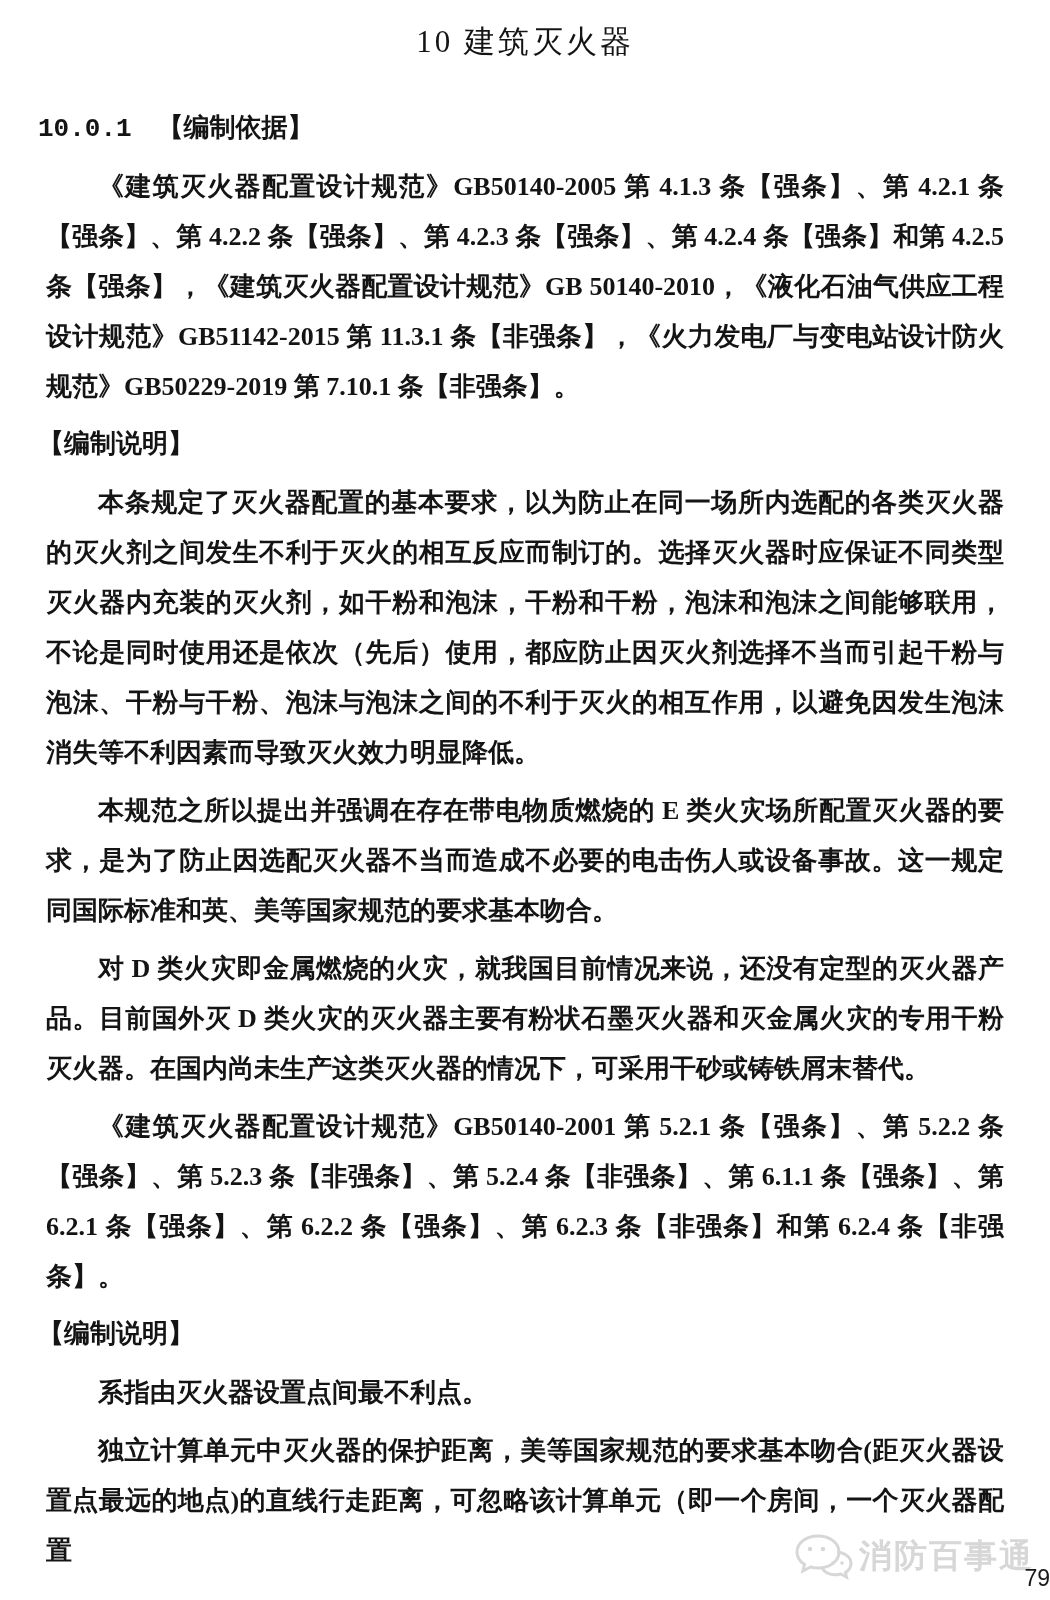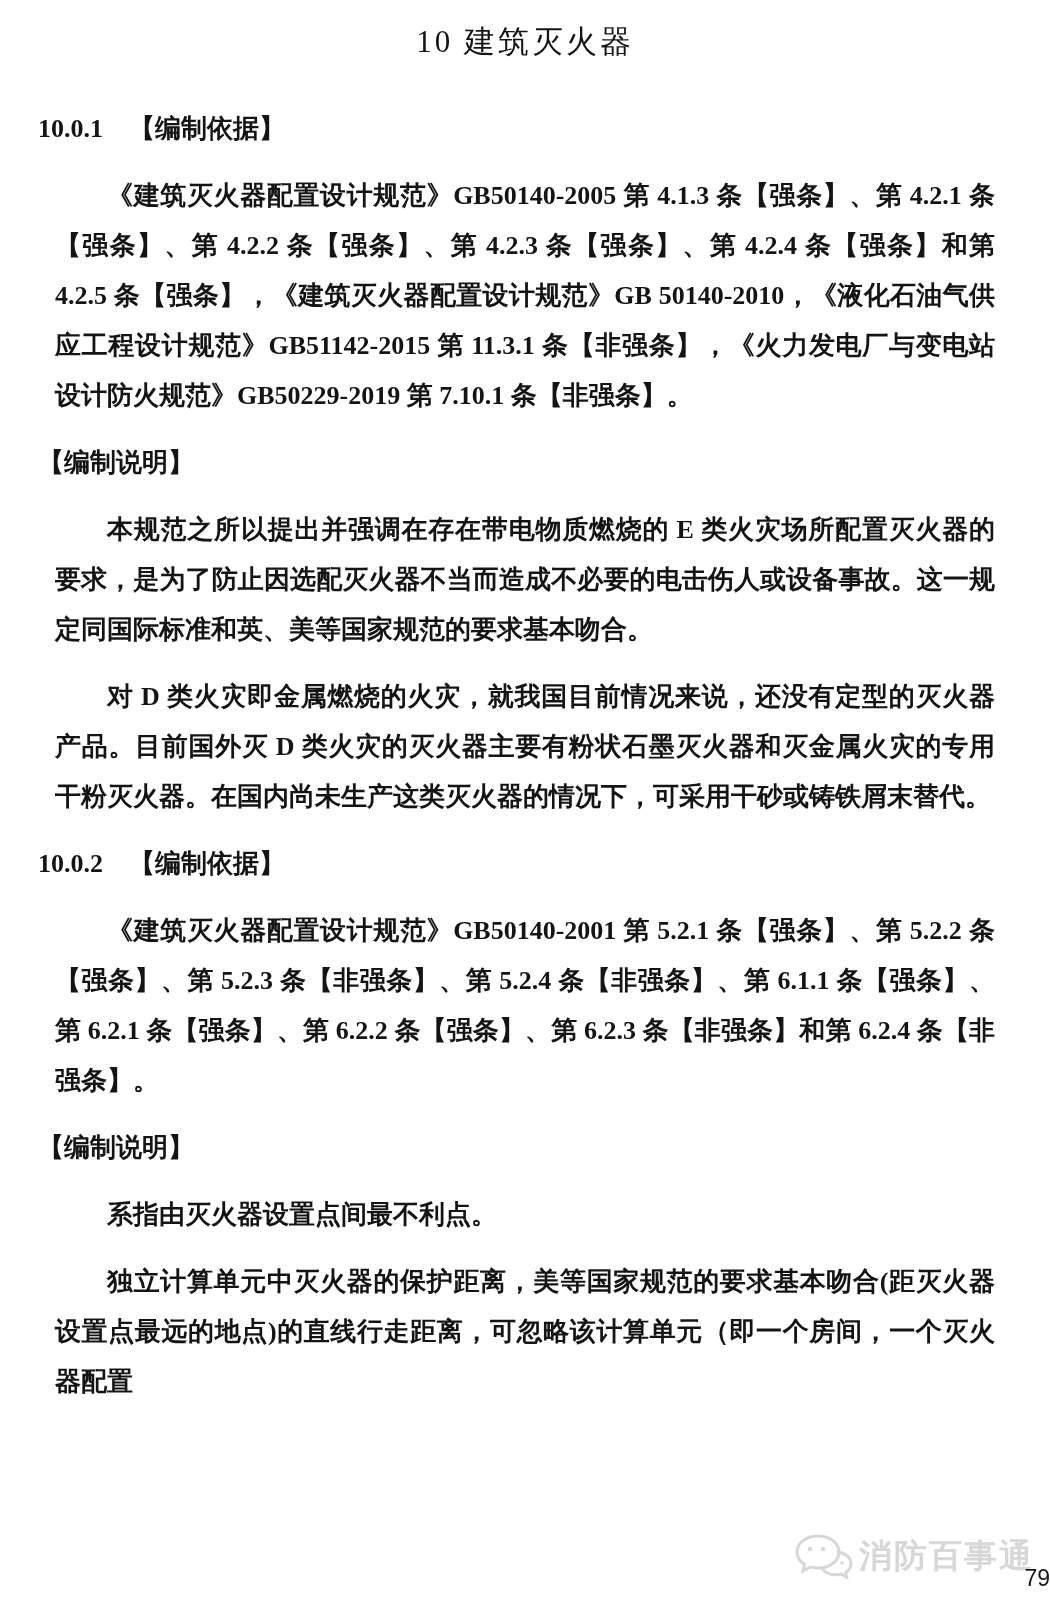--- a/index.html
+++ b/index.html
@@ -26,23 +26,24 @@
     margin: 42px 38px 0 38px;
     font-size: 26px;
     line-height: 50px;
     font-weight: 600;
     text-align: justify;
   }
   .heading {
     margin: 0;
     font-weight: 700;
     text-align: left;
+    font-family: Liberation Mono, monospace;
   }
   .para {
-    margin: 17px;
+    margin: 8px;
     text-indent: 2em;
   }
   .watermark {
     position: absolute;
     right: 16px;
     bottom: 20px;
     display: flex;
     align-items: center;
     gap: 4px;
     color: #d7d7d7;
@@ -69,23 +70,23 @@
 <body>
 
 <div class="page">
 
   <h1 class="title">10 建筑灭火器</h1>
 
   <div class="content">
     <p class="heading">10.0.1　【编制依据】</p>
     <p class="para">《建筑灭火器配置设计规范》GB50140-2005 第 4.1.3 条【强条】、第 4.2.1 条【强条】、第 4.2.2 条【强条】、第 4.2.3 条【强条】、第 4.2.4 条【强条】和第 4.2.5 条【强条】，《建筑灭火器配置设计规范》GB 50140-2010，《液化石油气供应工程设计规范》GB51142-2015 第 11.3.1 条【非强条】，《火力发电厂与变电站设计防火规范》GB50229-2019 第 7.10.1 条【非强条】。</p>
     <p class="heading">【编制说明】</p>
+    <p class="para">本条规定了灭火器配置的基本要求，以为防止在同一场所内选配的各类灭火器的灭火剂之间发生不利于灭火的相互反应而制订的。选择灭火器时应保证不同类型灭火器内充装的灭火剂，如干粉和泡沫，干粉和干粉，泡沫和泡沫之间能够联用，不论是同时使用还是依次（先后）使用，都应防止因灭火剂选择不当而引起干粉与泡沫、干粉与干粉、泡沫与泡沫之间的不利于灭火的相互作用，以避免因发生泡沫消失等不利因素而导致灭火效力明显降低。</p>
     <p class="para">本规范之所以提出并强调在存在带电物质燃烧的 E 类火灾场所配置灭火器的要求，是为了防止因选配灭火器不当而造成不必要的电击伤人或设备事故。这一规定同国际标准和英、美等国家规范的要求基本吻合。</p>
     <p class="para">对 D 类火灾即金属燃烧的火灾，就我国目前情况来说，还没有定型的灭火器产品。目前国外灭 D 类火灾的灭火器主要有粉状石墨灭火器和灭金属火灾的专用干粉灭火器。在国内尚未生产这类灭火器的情况下，可采用干砂或铸铁屑末替代。</p>
-    <p class="heading">10.0.2　【编制依据】</p>
     <p class="para">《建筑灭火器配置设计规范》GB50140-2001 第 5.2.1 条【强条】、第 5.2.2 条【强条】、第 5.2.3 条【非强条】、第 5.2.4 条【非强条】、第 6.1.1 条【强条】、第 6.2.1 条【强条】、第 6.2.2 条【强条】、第 6.2.3 条【非强条】和第 6.2.4 条【非强条】。</p>
     <p class="heading">【编制说明】</p>
     <p class="para">系指由灭火器设置点间最不利点。</p>
     <p class="para">独立计算单元中灭火器的保护距离，美等国家规范的要求基本吻合(距灭火器设置点最远的地点)的直线行走距离，可忽略该计算单元（即一个房间，一个灭火器配置</p>
   </div>
 
   <div class="watermark">
     <span class="wm-icon">
       <svg width="62" height="48" viewBox="0 0 62 48" xmlns="http://www.w3.org/2000/svg">
         <g fill="none" stroke="#d7d7d7" stroke-width="3">

